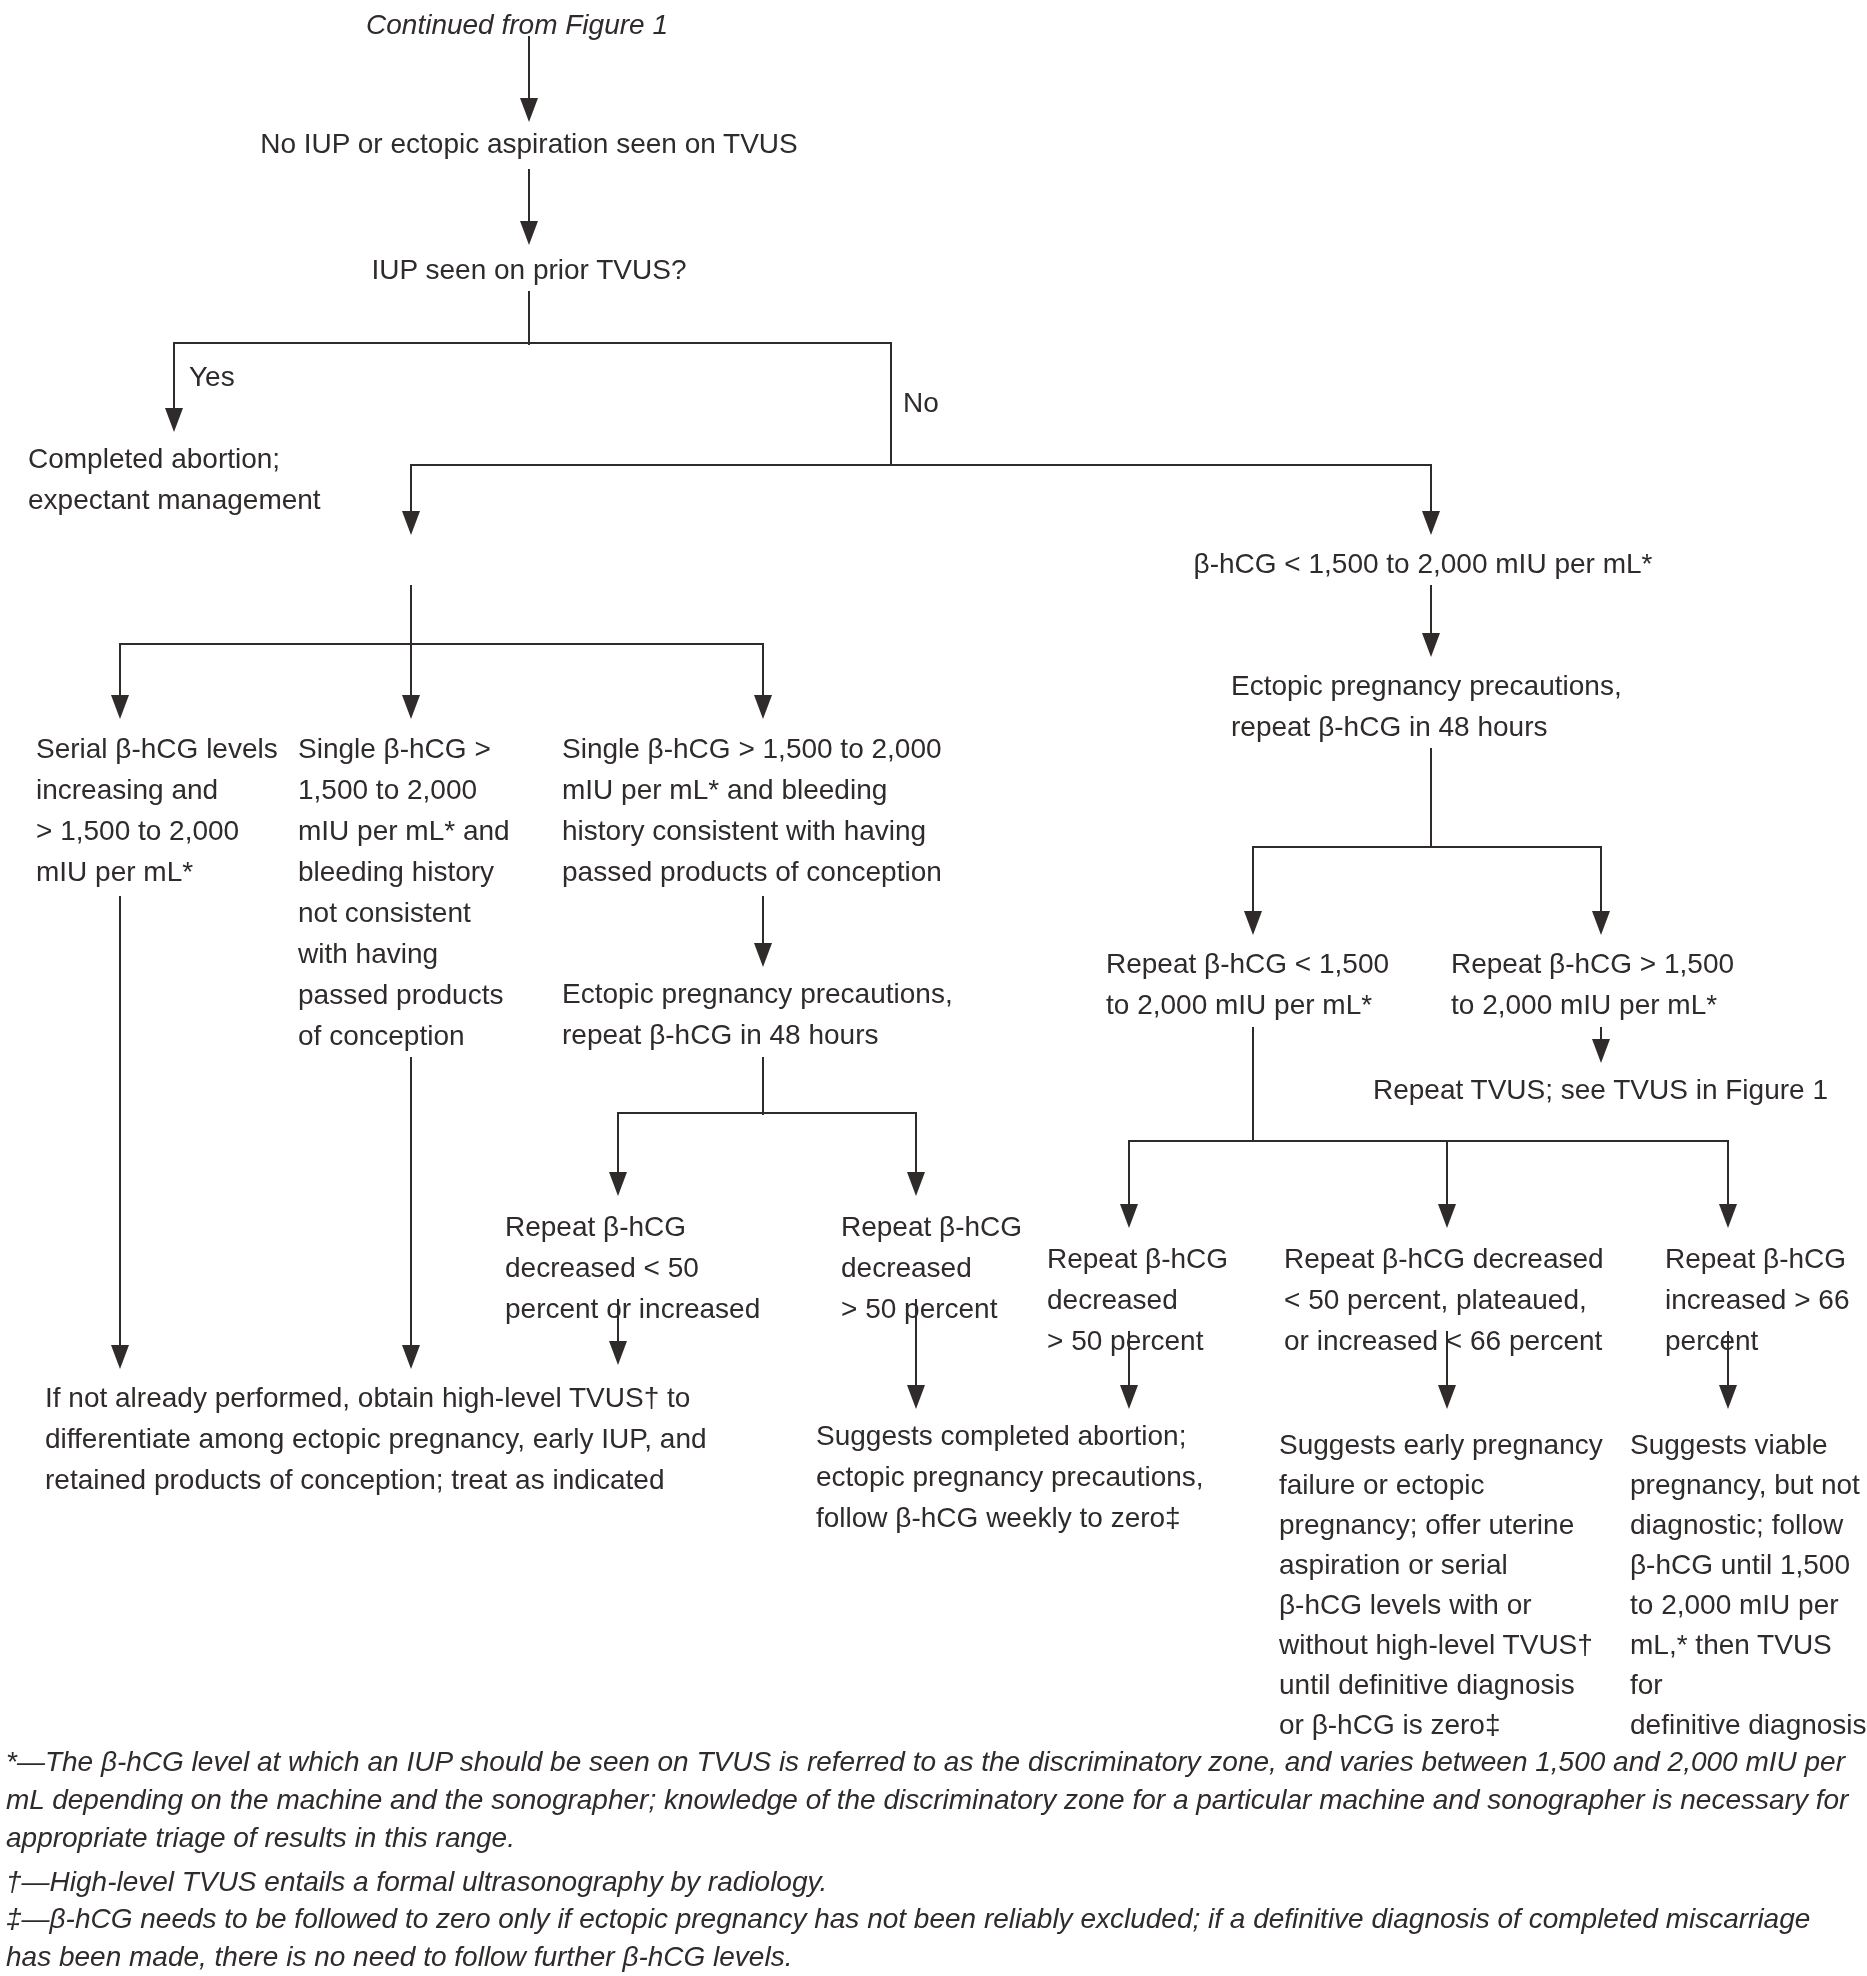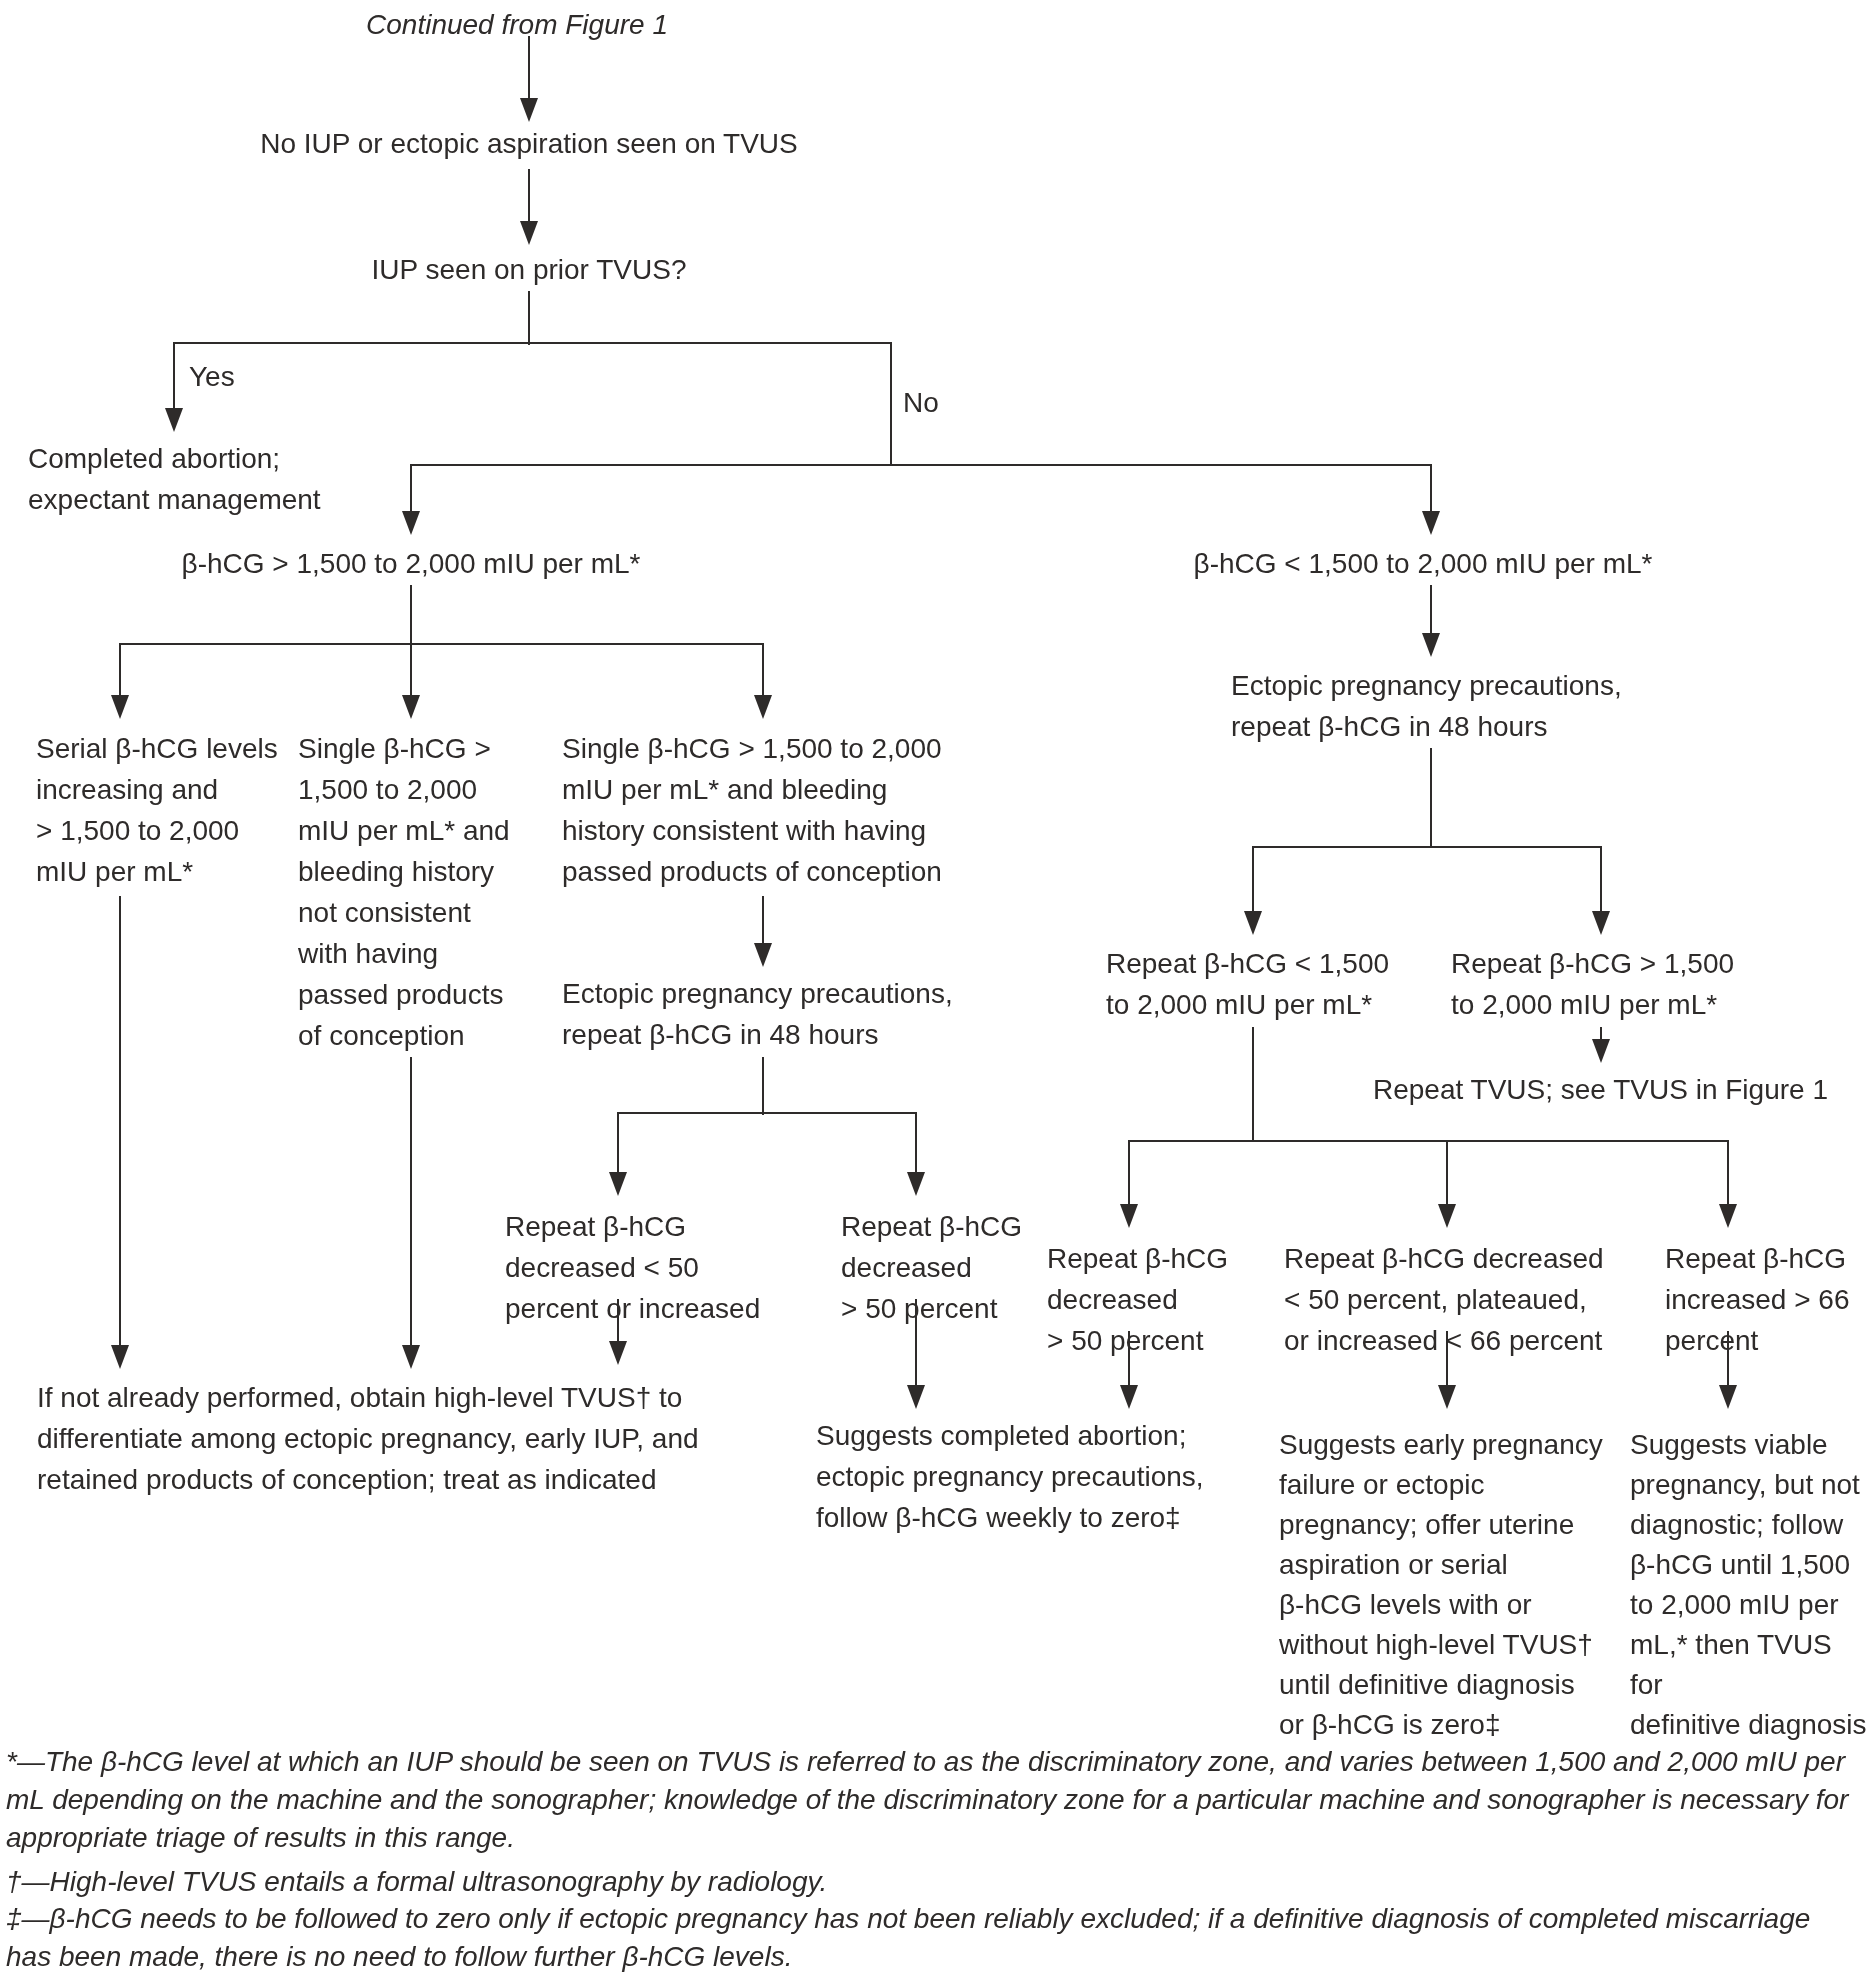--- a/index.html
+++ b/index.html
@@ -40,21 +40,20 @@
   <div class="txt" style="left:189px;top:356px;">Yes</div>
   <div class="txt" style="left:28px;top:438px;">Completed abortion;
 expectant management</div>
 
   <div class="vl" style="left:890px;top:342px;height:123px;"></div>
   <div class="txt" style="left:903px;top:382px;">No</div>
   <div class="hl" style="left:410px;top:464px;width:1022px;"></div>
 
   <div class="vl" style="left:410px;top:464px;height:48px;"></div>
   <div class="ah" style="left:402px;top:511px;"></div>
-  <div class="txt ctr" style="left:411px;top:543px;">β-hCG &gt; 1,500 to 2,000 mIU per mL*</div>
 
   <div class="vl" style="left:1430px;top:464px;height:48px;"></div>
   <div class="ah" style="left:1422px;top:511px;"></div>
   <div class="txt ctr" style="left:1423px;top:543px;">β-hCG &lt; 1,500 to 2,000 mIU per mL*</div>
 
   <div class="vl" style="left:410px;top:585px;height:60px;"></div>
   <div class="hl" style="left:119px;top:643px;width:645px;"></div>
 
   <div class="vl" style="left:119px;top:643px;height:52px;"></div>
   <div class="ah" style="left:111px;top:695px;"></div>
@@ -102,21 +101,21 @@
 percent or increased</div>
   <div class="txt" style="left:841px;top:1206px;">Repeat β-hCG
 decreased
 &gt; 50 percent</div>
 
   <div class="vl" style="left:617px;top:1299px;height:42px;"></div>
   <div class="ah" style="left:609px;top:1341px;"></div>
   <div class="vl" style="left:915px;top:1299px;height:86px;"></div>
   <div class="ah" style="left:907px;top:1385px;"></div>
 
-  <div class="txt" style="left:37px;top:1377px;">If not already performed, obtain high-level TVUS† to
+  <div class="txt" style="left:45px;top:1377px;">If not already performed, obtain high-level TVUS† to
 differentiate among ectopic pregnancy, early IUP, and
 retained products of conception; treat as indicated</div>
 
   <div class="vl" style="left:1430px;top:585px;height:48px;"></div>
   <div class="ah" style="left:1422px;top:633px;"></div>
   <div class="txt" style="left:1231px;top:665px;">Ectopic pregnancy precautions,
 repeat β-hCG in 48 hours</div>
 
   <div class="vl" style="left:1430px;top:748px;height:100px;"></div>
   <div class="hl" style="left:1252px;top:846px;width:350px;"></div>

